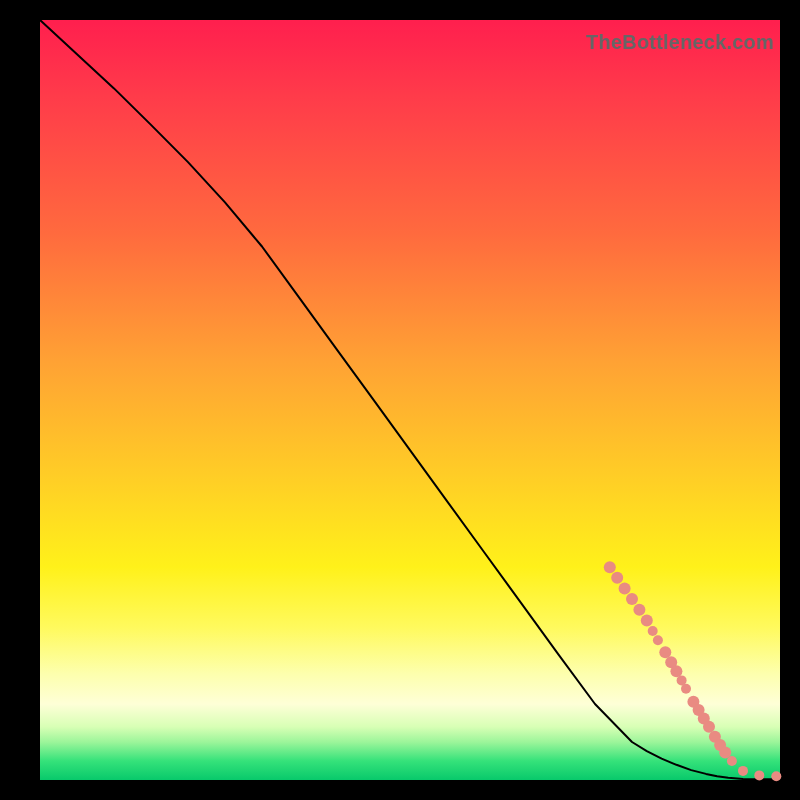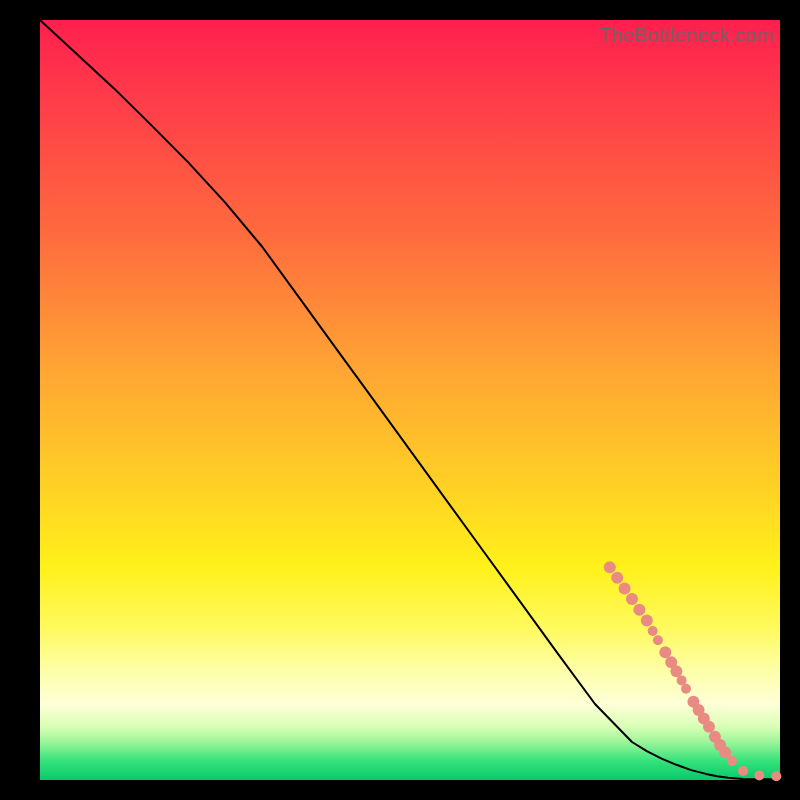--- a/index.html
+++ b/index.html
@@ -37,25 +37,25 @@
       #fdffad 86%,
       #feffd7 90%,
       #d8ffb5 93%,
       #9cf59a 95%,
       #35e27a 97.5%,
       #08c96b 100%
     );
   }
   .watermark {
     position: absolute;
-    top: 4px;
+    top: 11px;
     right: 6px;
     color: #666;
     font-size: 20px;
-    font-weight: 400;
+    font-weight: 700;
     user-select: none;
     letter-spacing: 0.2px;
   }
   svg.overlay {
     position: absolute;
     left: 0;
     top: 0;
     width: 740px;
     height: 760px;
     overflow: visible;

